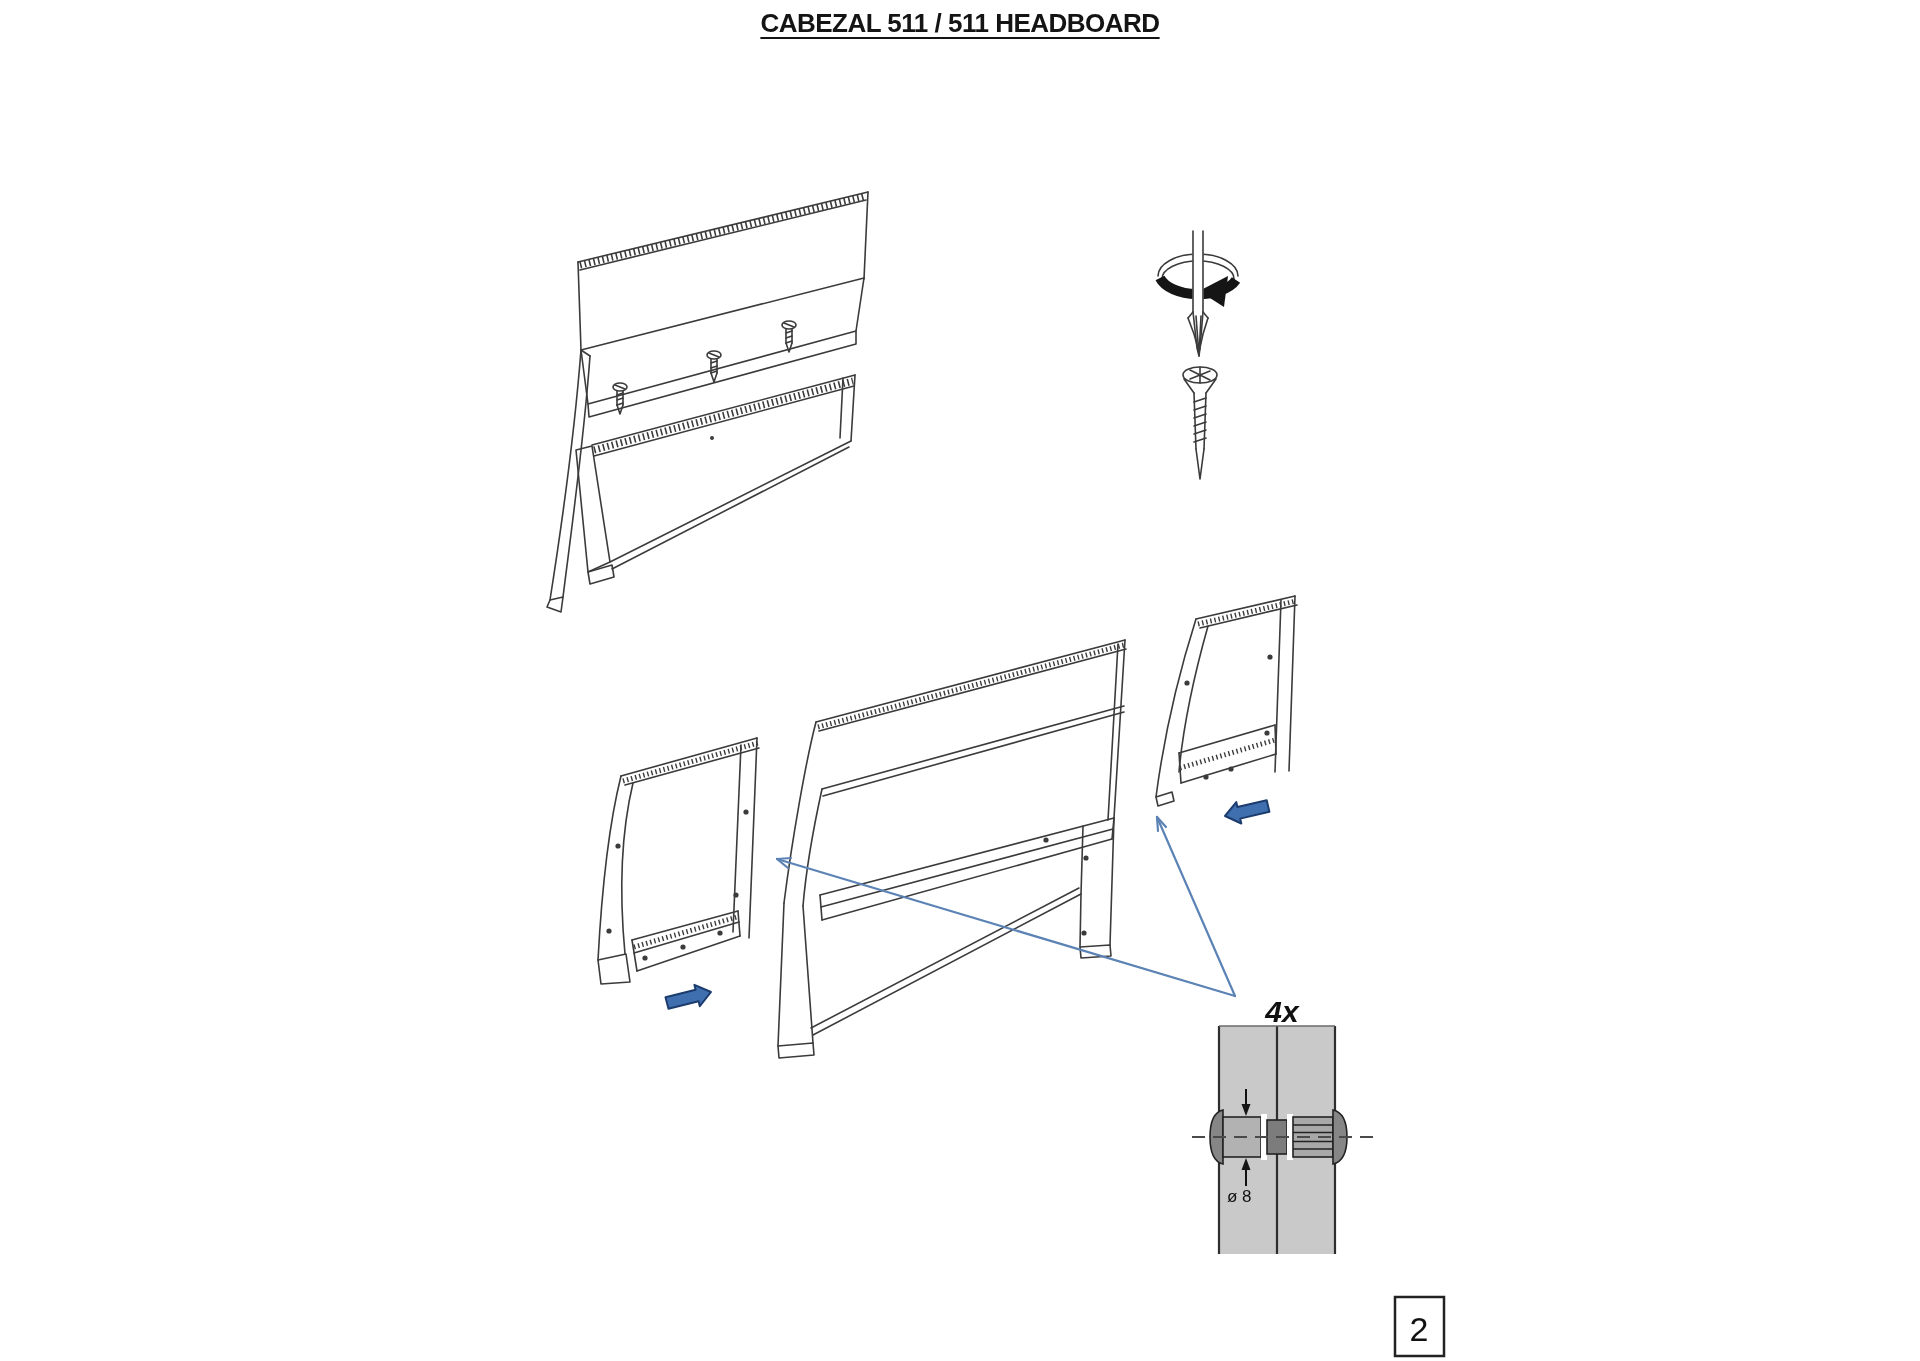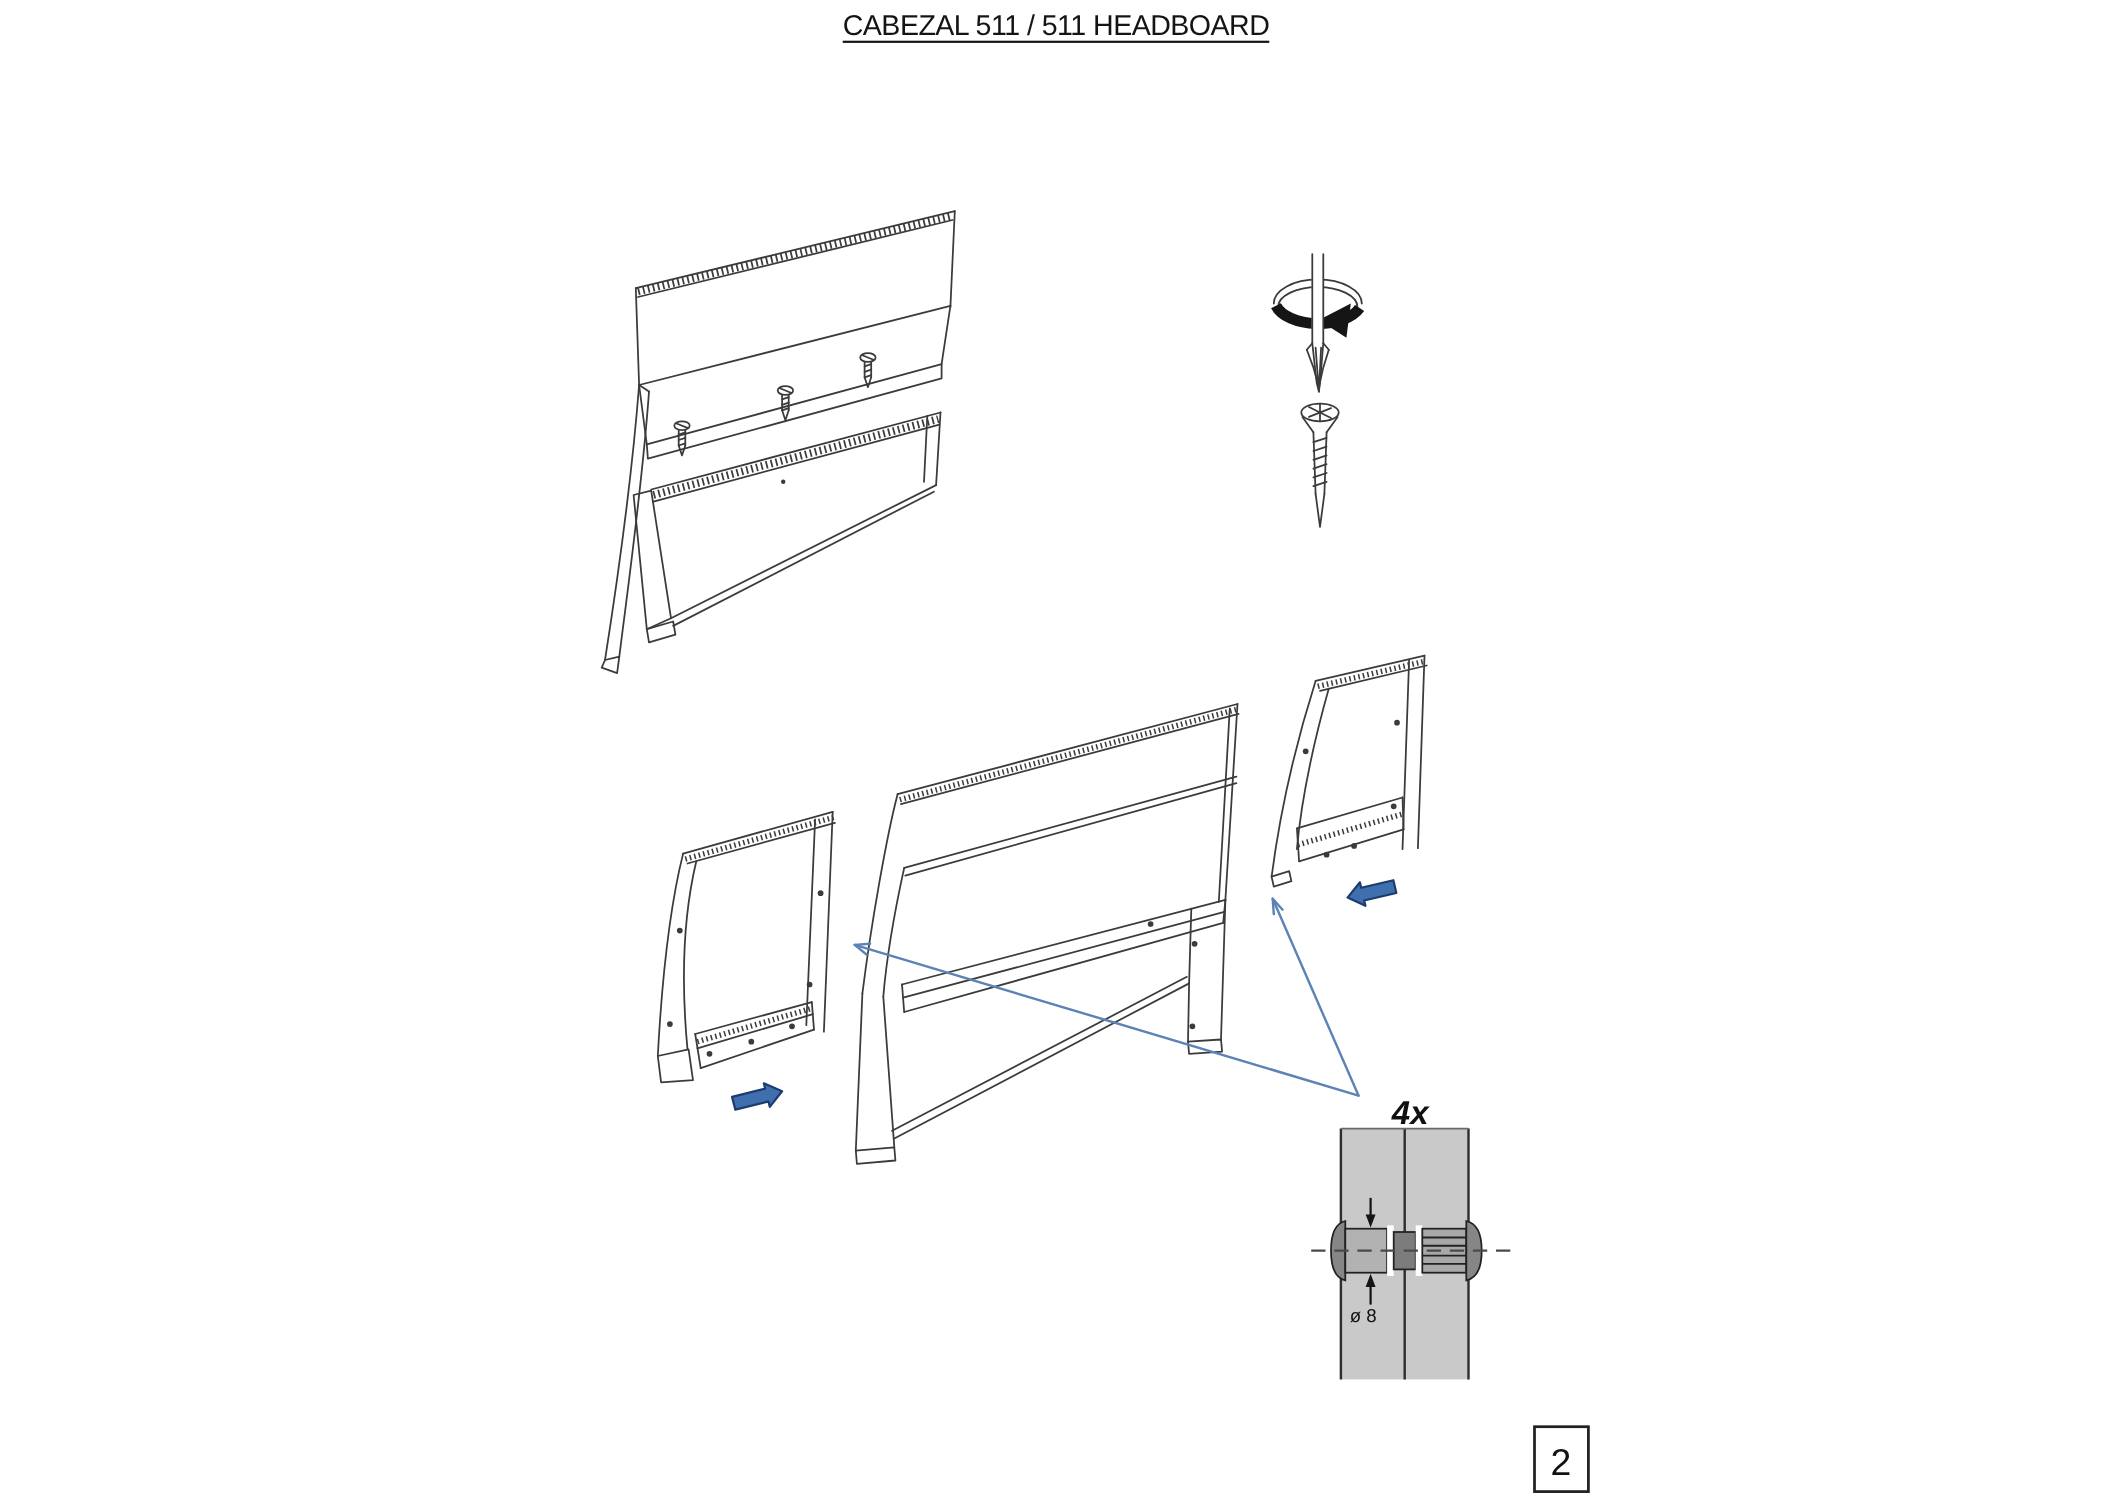--- a/index.html
+++ b/index.html
@@ -1,18 +1,18 @@
 <!DOCTYPE html>
 <html><head>
 <meta charset="utf-8">
 <style>
   html,body{margin:0;padding:0;background:#ffffff;}
   body{width:1920px;height:1361px;position:relative;font-family:"Liberation Sans",sans-serif;overflow:hidden;}
   .page-title-wrap{position:absolute;top:8px;left:0;width:100%;text-align:center;}
-  .page-title{display:inline-block;font-family:"Liberation Sans",sans-serif;font-weight:normal;font-size:26px;letter-spacing:-0.5px;color:#141414;text-decoration:underline;text-decoration-thickness:2px;text-underline-offset:5px;}
+  .page-title{display:inline-block;font-family:"Liberation Sans",sans-serif;font-weight:bold;font-size:26px;letter-spacing:-0.5px;color:#141414;text-decoration:underline;text-decoration-thickness:2px;text-underline-offset:5px;}
   svg.canvas{position:absolute;left:0;top:0;}
   .ln{fill:none;stroke:#3b3b3b;stroke-width:1.6;stroke-linejoin:round;stroke-linecap:round;}
   .hatch{fill:none;stroke:#3b3b3b;stroke-width:7;stroke-dasharray:1.6,3;}
   .hatch-thin{fill:none;stroke:#3b3b3b;stroke-width:5;stroke-dasharray:1.4,2.8;}
   .dot{fill:#3b3b3b;stroke:none;}
   .blk{fill:#151515;stroke:none;}
   .pointer{fill:none;stroke:#5c83b5;stroke-width:2.2;stroke-linecap:round;}
   .push-arrow{fill:#3f6fae;stroke:#1c3c6e;stroke-width:2;stroke-linejoin:round;}
   .board{fill:#c9c9c9;stroke:none;}
   .board-edge{stroke:#2e2e2e;stroke-width:2.2;fill:none;}

